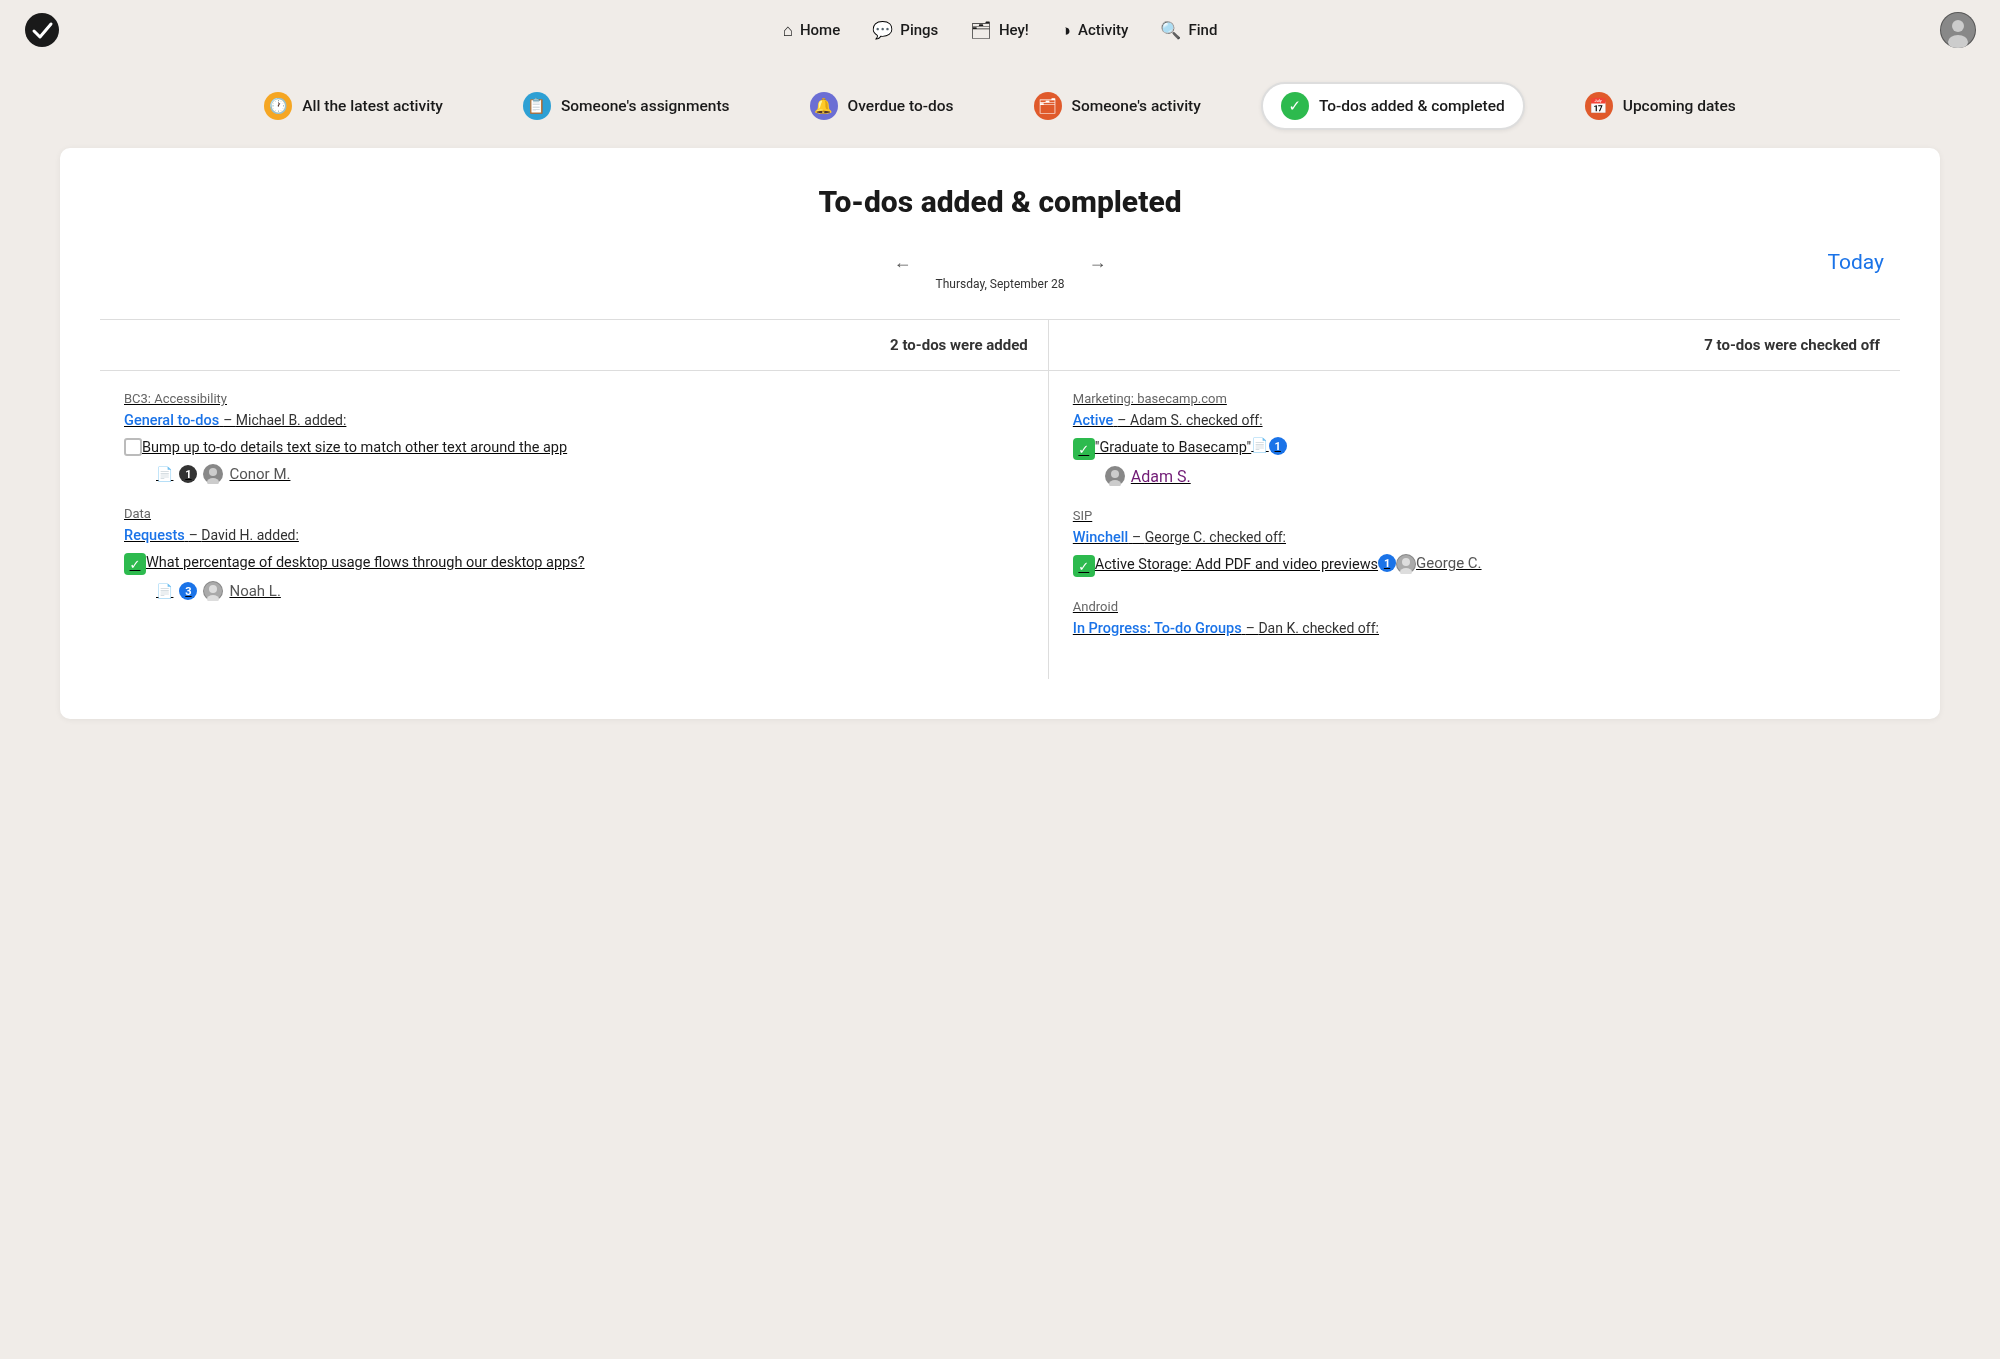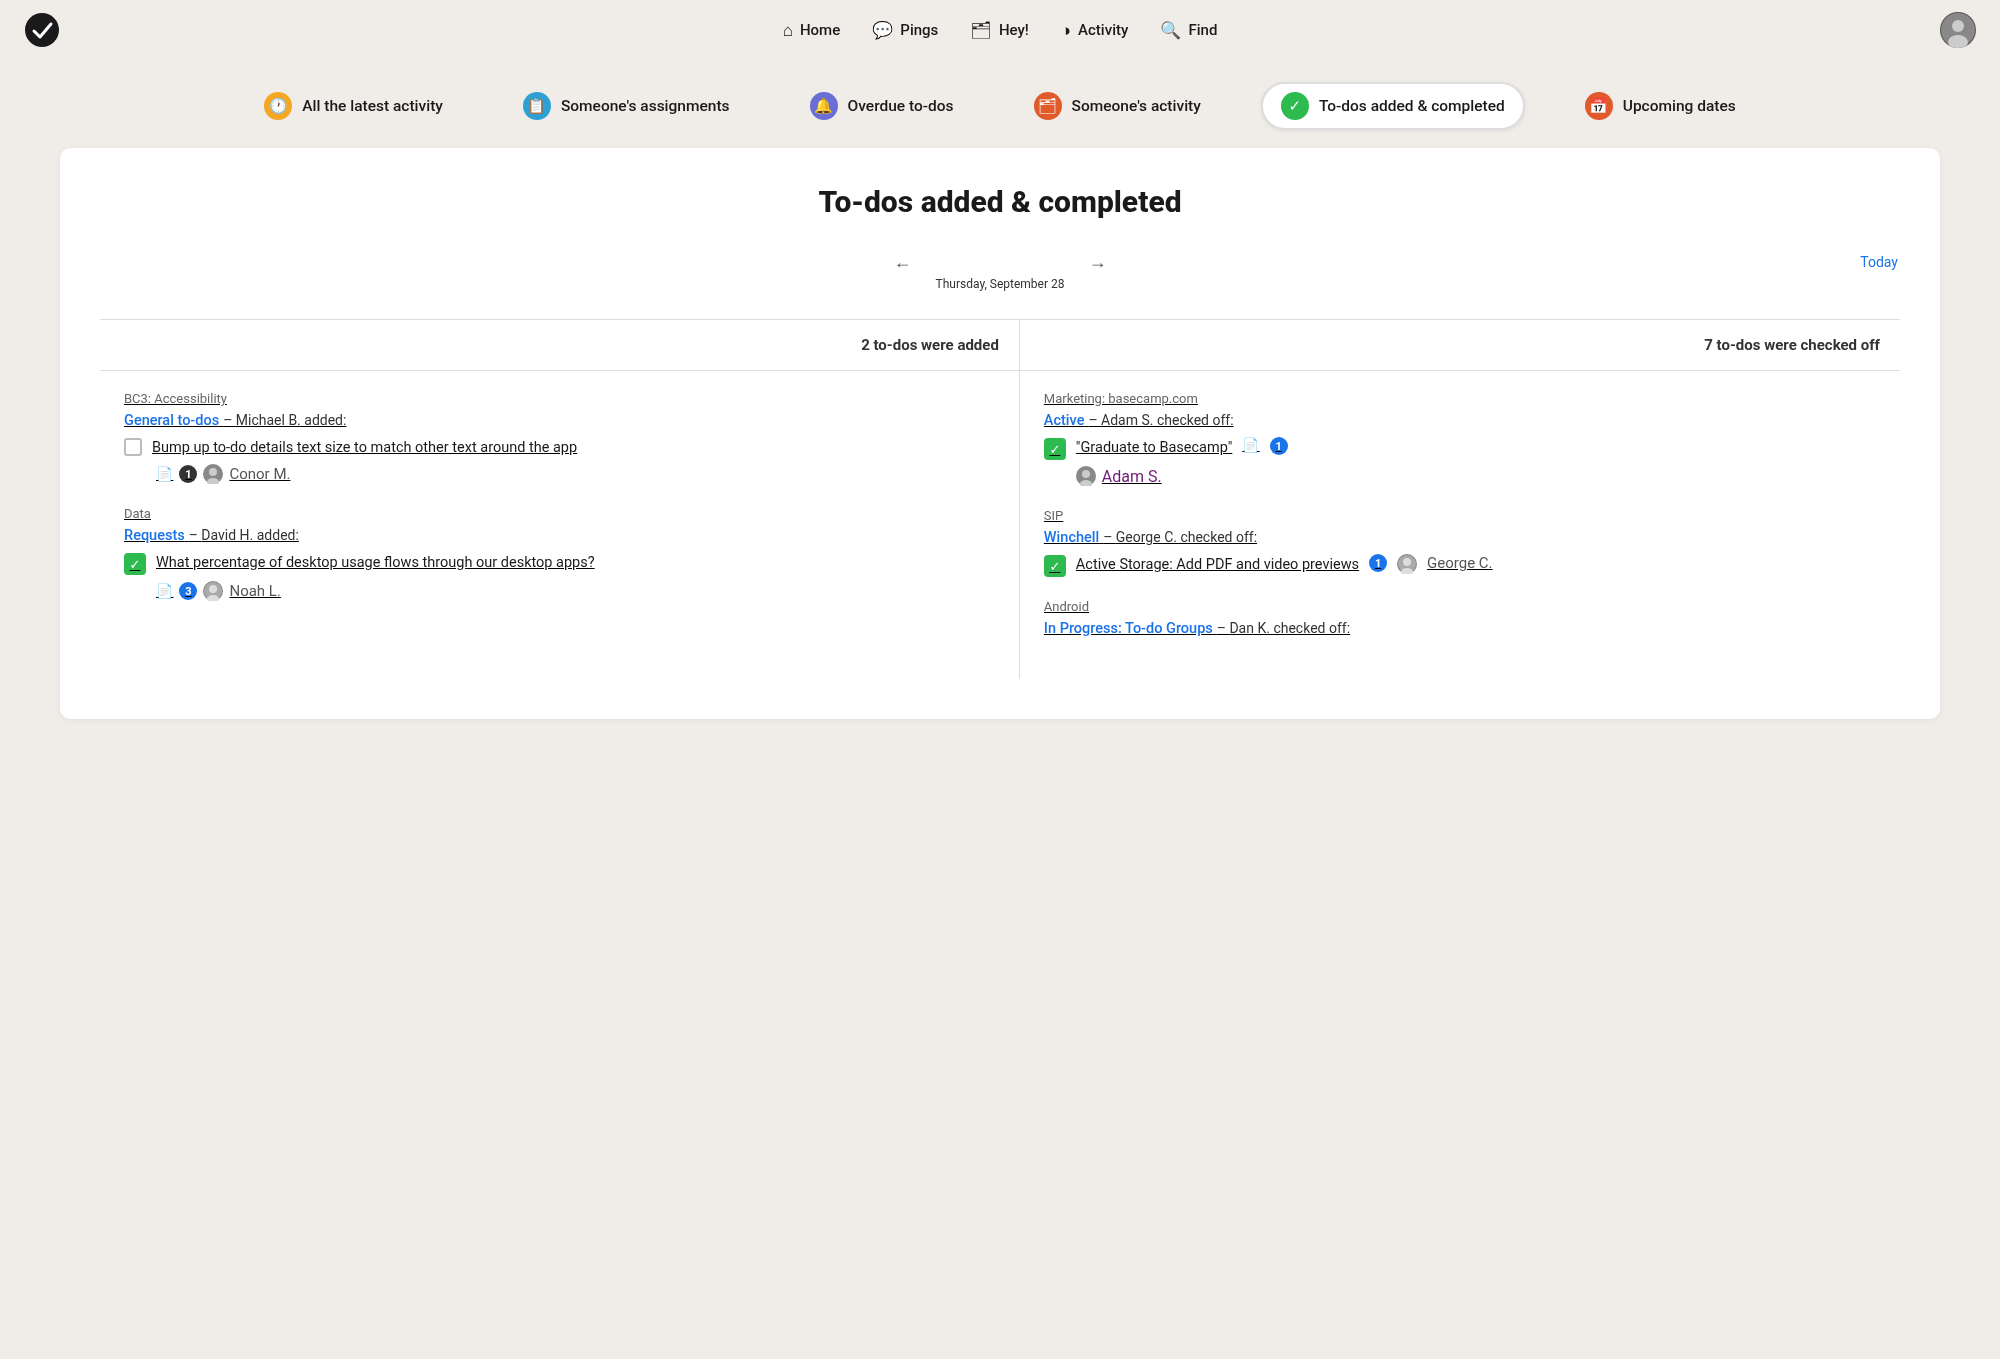--- a/index.html
+++ b/index.html
@@ -137,23 +137,23 @@
       padding: 2px 6px;
     }
     .date-text {
       font-size: 12px;
       color: #333;
       font-weight: 400;
       margin-top: 44px;
     }
     .today-link {
       position: absolute;
-      right: 2px;
+      right: 16px;
       color: #1a73e8;
-      font-size: 14px;
+      font-size: 21px;
       cursor: pointer;
       text-decoration: none;
     }
 
     
     .todo-table {
       width: 100%;
       border-collapse: collapse;
       border-top: 1px solid #ddd;
     }
@@ -192,21 +192,20 @@
       text-decoration: none;
       font-weight: 500;
     }
     .todo-added-by {
       font-size: 14px;
       color: #333;
     }
     .todo-item-row {
       display: flex;
       align-items: flex-start;
-      gap: 10px;
       margin-top: 8px;
     }
     .checkbox-empty {
       width: 18px;
       height: 18px;
       border: 2px solid #bbb;
       border-radius: 3px;
       flex-shrink: 0;
       margin-top: 1px;
       background: #fff;

